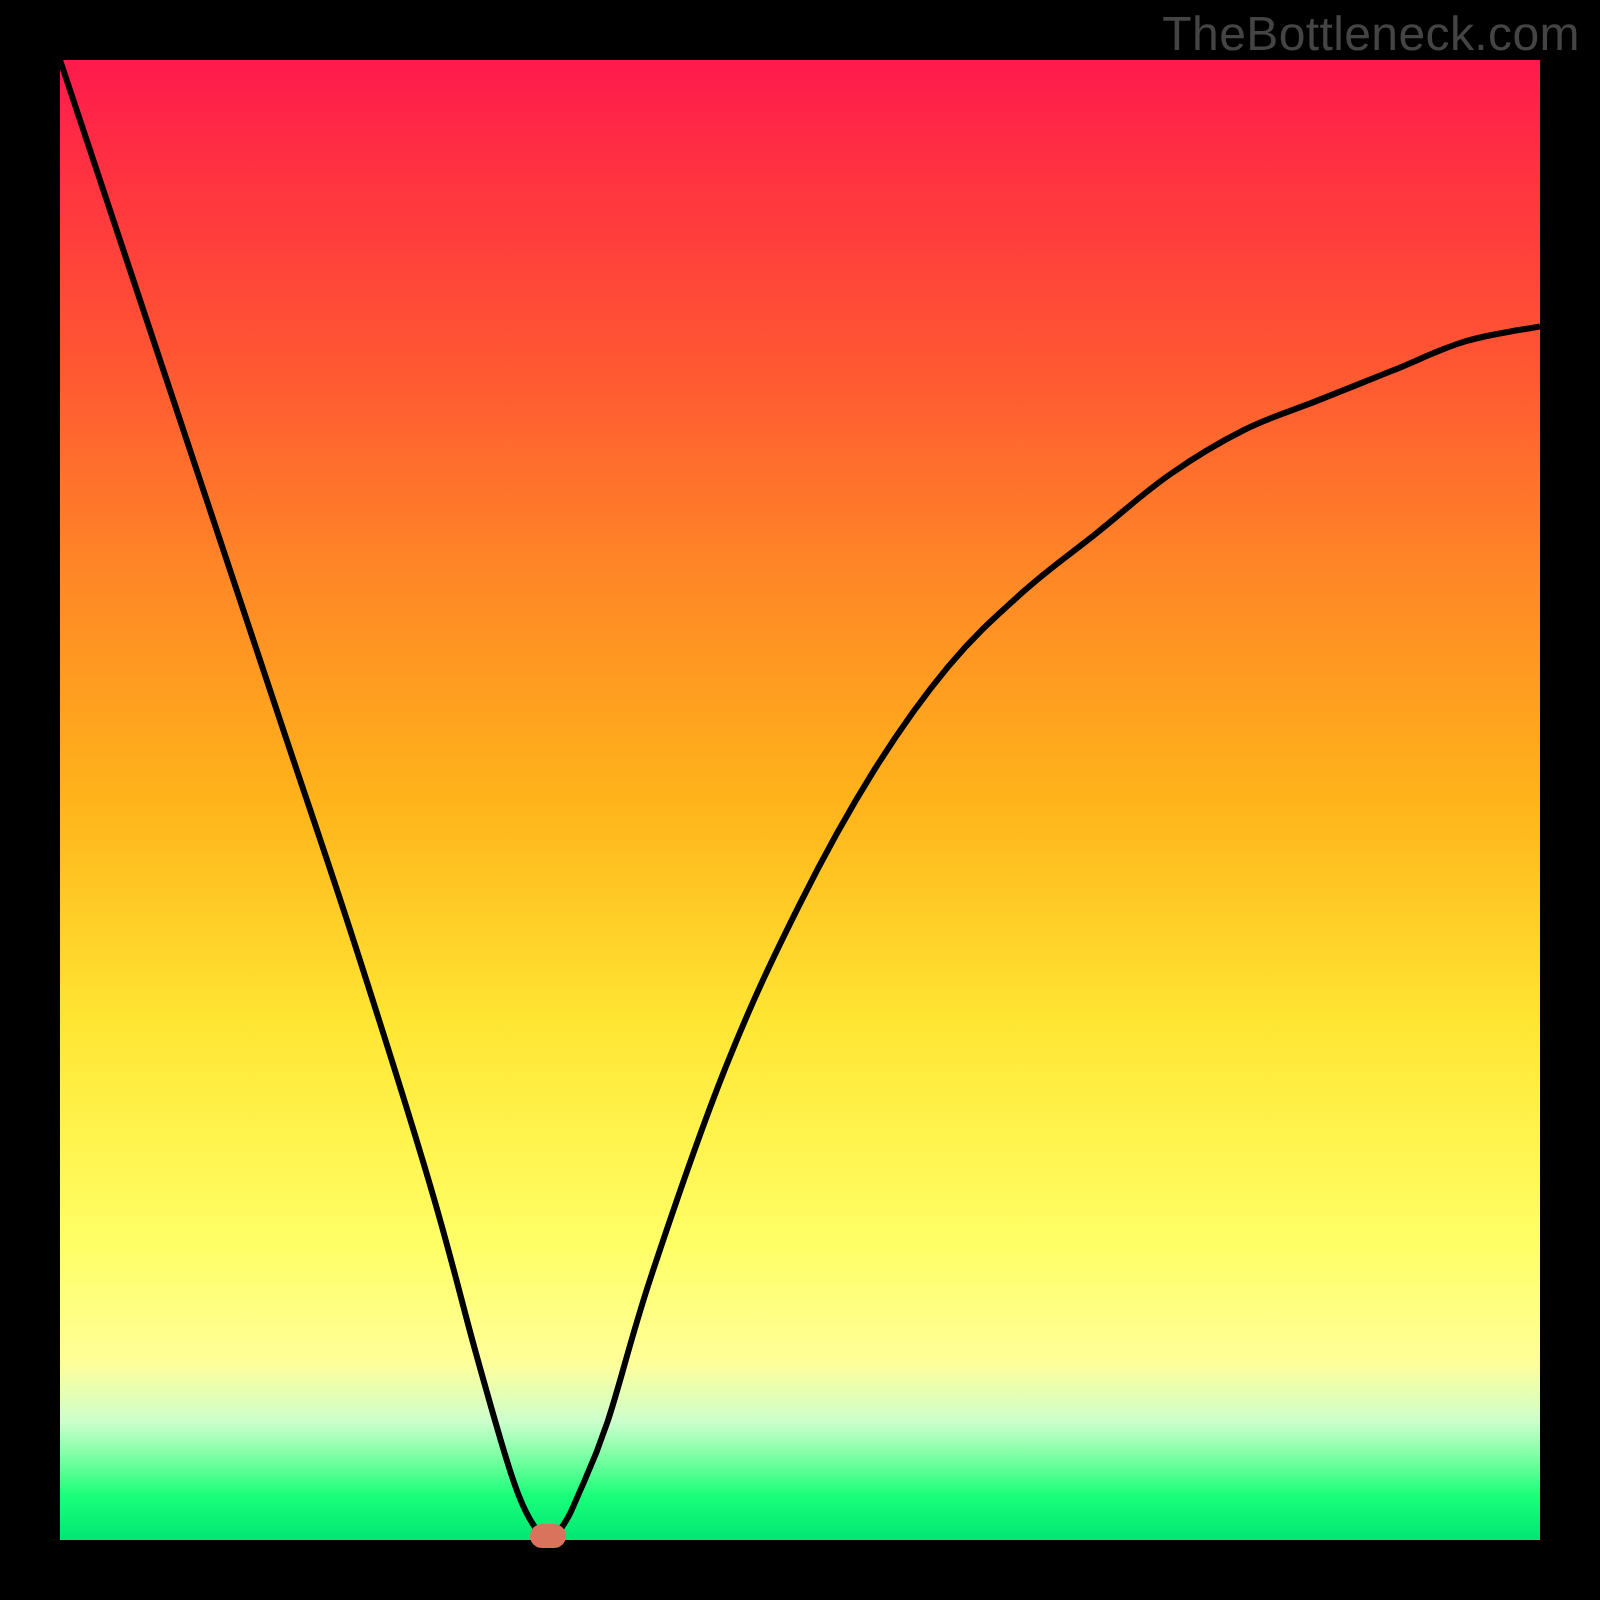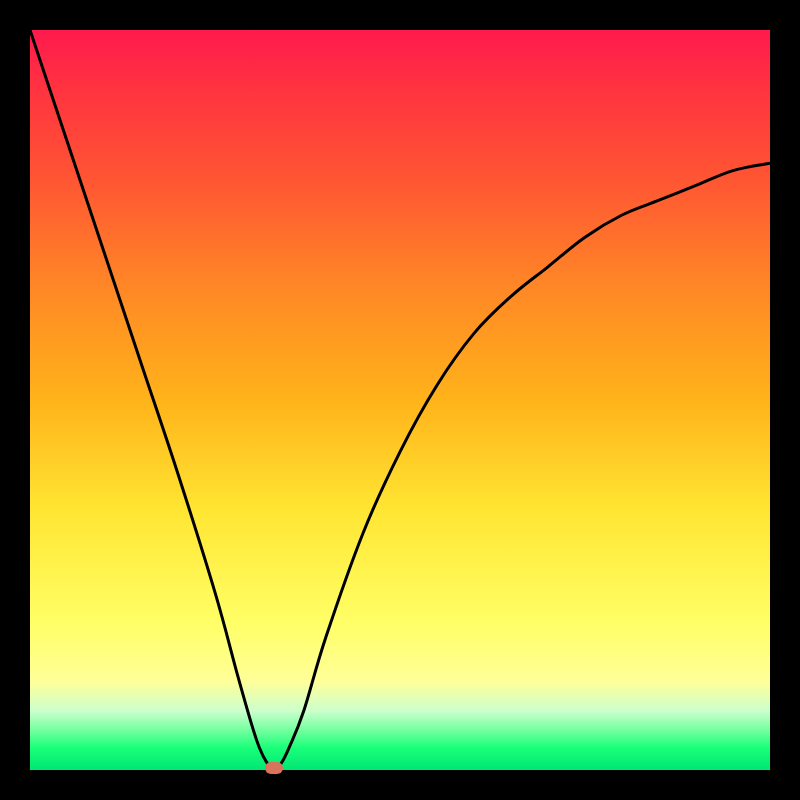--- a/index.html
+++ b/index.html
@@ -62,13 +62,14 @@
 <div class="outer">
   <div class="plot-area">
 
     <svg class="curve" viewBox="0 0 740 740" preserveAspectRatio="none">
       <path d="M 0 0 C 6.66 19.98, 23.68 71.03999999999999, 37 111 C 50.32 150.96, 60.68 182.04000000000002, 74 222 C 87.32 261.96, 97.68 293.03999999999996, 111 332.99999999999994 C 124.32 372.9599999999999, 134.68 402.70799999999997, 148 444 C 161.32 485.29200000000003, 174.344 526.436, 185 562.4 C 195.656 598.3639999999999, 200.54000000000002 619.824, 207.20000000000002 643.8 C 213.86 667.776, 218.004 682.28, 222 695.6 C 225.996 708.9200000000001, 226.736 711.14, 229.4 717.8 C 232.06400000000002 724.4599999999999, 234.136 728.604, 236.8 732.6 C 239.46400000000003 736.596, 241.536 740, 244.20000000000002 740 C 246.86400000000003 740, 248.93600000000004 736.596, 251.60000000000002 732.6 C 254.264 728.604, 255.004 727.124, 259 717.8 C 262.996 708.4759999999999, 267.14 700.78, 273.8 680.8 C 280.46000000000004 660.8199999999999, 285.344 638.7679999999999, 296 606.8 C 306.656 574.832, 319.68 536.5, 333 503.2 C 346.32 469.9, 356.68 448.44, 370 421.8 C 383.32 395.16, 393.68000000000006 376.512, 407.00000000000006 355.2 C 420.32000000000005 333.888, 430.68 319.384, 444 303.40000000000003 C 457.32 287.41600000000005, 467.68 278.388, 481 266.4 C 494.32 254.41199999999998, 504.68 247.45599999999993, 518 236.79999999999995 C 531.32 226.14399999999998, 541.68 216.52400000000003, 555 207.20000000000005 C 568.32 197.87600000000006, 578.68 191.66000000000003, 592 185 C 605.32 178.33999999999997, 615.68 175.52799999999993, 629 170.19999999999993 C 642.32 164.87199999999993, 652.68 160.72799999999998, 666 155.39999999999998 C 679.32 150.07199999999997, 689.68 144.5959999999999, 703 140.5999999999999 C 716.32 136.60399999999993, 733.34 134.532, 740 133.20000000000005" fill="none" stroke="#000" stroke-width="3" stroke-linejoin="round"></path>
     </svg>
 
     <div class="marker" style="left: 235.2px; top: 732px;"></div>
 
   </div>
+  <div class="watermark">TheBottleneck.com</div>
 </div>
 
 </body></html>

